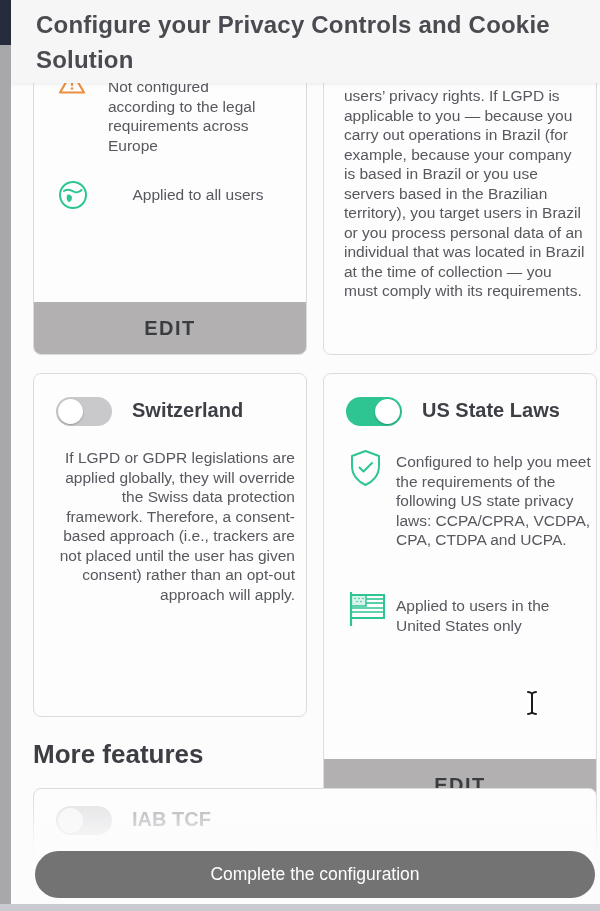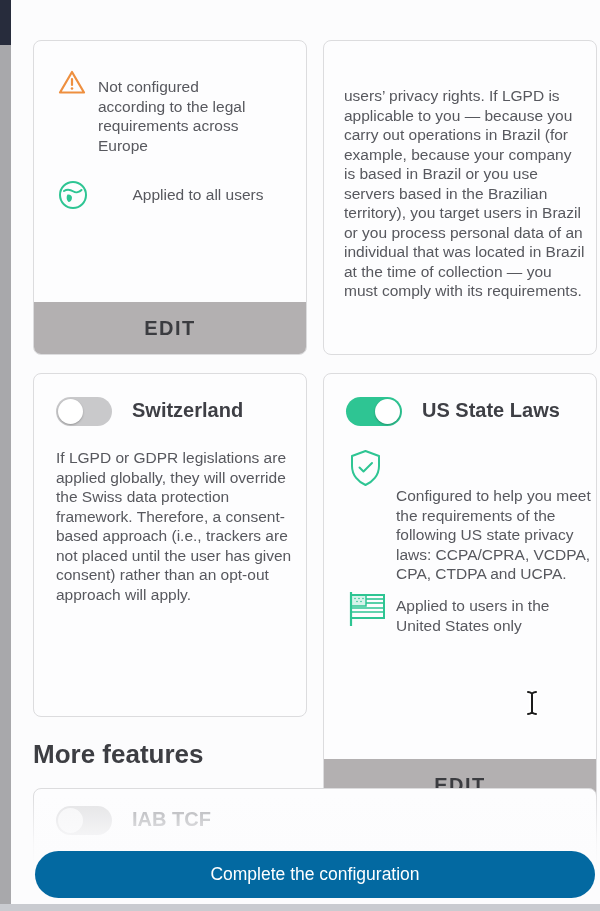--- a/index.html
+++ b/index.html
@@ -14,21 +14,21 @@
   .modal { position:absolute; left:11px; top:0; width:589px; height:911px; background:#fcfcfd; overflow:hidden; }
 
   .header { position:absolute; left:0; top:0; width:100%; height:83px; background:#f6f6f7;
             z-index:20; box-shadow:0 1px 4px rgba(0,0,0,0.08); }
   .header h1 { position:absolute; left:25px; top:7px; width:530px; font-size:24px; line-height:35px;
                font-weight:600; color:#4a4b50; letter-spacing:0.2px; }
 
   .card { position:absolute; background:#fdfdfe; border:1px solid #dcdcde; border-radius:8px; z-index:1; }
   .card-europe { left:22px; top:40px; width:274px; height:315px; }
   .card-lgpd   { left:312px; top:40px; width:274px; height:315px; }
-  .card-ch     { left:22px; top:373px; width:274px; height:344px; }
+  .card-ch     { left:22px; top:373px; width:274px; height:344px;text-align:right; }
   .card-us     { left:312px; top:373px; width:274px; height:440px; }
   .card-iab    { left:22px; top:788px; width:564px; height:130px; }
 
   .body-text { font-size:15.5px; line-height:19.5px; color:#57585e; }
   .item-icon { position:absolute; }
   .item-text { position:absolute; }
 
   .edit-btn { position:absolute; left:0; right:0; bottom:0; background:#b3b0b1; border:none;
               border-radius:0 0 7px 7px; font-family:"Liberation Sans",sans-serif; font-weight:700;
               font-size:20px; letter-spacing:1.5px; color:#3b3c40; cursor:pointer; }
@@ -43,21 +43,21 @@
   .toggle.faded { background:#e2e2e4; }
   .toggle.faded .knob { left:2px; background:#f6f6f7; box-shadow:none; }
 
   .card-title { position:absolute; left:98px; top:25px; font-size:20px; font-weight:700; color:#3e3f45; }
   .section-title { position:absolute; left:22px; top:739px; font-size:26px; font-weight:700; color:#3d3e43; z-index:2; }
 
   .fade-overlay { position:absolute; left:0; top:795px; width:100%; height:116px; z-index:10;
                   background:linear-gradient(to bottom, rgba(252,252,253,0) 0%, rgba(252,252,253,0.85) 42%, #fcfcfd 62%, #fcfcfd 100%); }
 
   .cta-btn { position:absolute; left:24px; top:851px; width:560px; height:47px; border:none;
-             border-radius:24px; background:#0369a1; color:#ffffff; font-family:"Liberation Sans",sans-serif;
+             border-radius:24px; background:#737373; color:#ffffff; font-family:"Liberation Sans",sans-serif;
              font-size:17.5px; z-index:25; cursor:pointer; }
 
   .bottom-strip { position:absolute; left:0; top:904px; width:600px; height:7px; background:#c9cbd0; z-index:40; }
 
   .cursor { position:absolute; left:523px; top:689px; z-index:50; }
 </style>
 </head>
 <body>
 
 <div class="page">
@@ -69,21 +69,21 @@
   <div class="modal">
 
     <div class="card card-europe">
       <span class="item-icon" style="left:24px; top:28px;">
         <svg width="28" height="27" viewBox="0 0 28 27" fill="none">
           <path d="M14 3 L26 23.5 H2 Z" stroke="#ee8f3f" stroke-width="2.2" stroke-linejoin="round"></path>
           <line x1="14" y1="10" x2="14" y2="16" stroke="#ee8f3f" stroke-width="2.2" stroke-linecap="round"></line>
           <circle cx="14" cy="19.5" r="1.3" fill="#ee8f3f"></circle>
         </svg>
       </span>
-      <div class="item-text body-text" style="left:64px; top:36px; width:172px;">Not configured according to the legal requirements across Europe</div>
+      <div class="item-text body-text" style="left:74px; top:36px; width:172px;">Not configured according to the legal requirements across Europe</div>
 
       <span class="item-icon" style="left:24px; top:139px;">
         <svg width="30" height="30" viewBox="0 0 30 30" fill="none">
           <circle cx="15" cy="15" r="13" stroke="#2ec593" stroke-width="2"></circle>
           <path d="M6 11 c4 -2.5 7 -1 9.5 0.5 c2.5 1.5 6 0.5 8 -1.5" stroke="#2ec593" stroke-width="2" fill="none" stroke-linecap="round"></path>
           <path d="M9.5 14.5 c2.5 -0.5 4.5 1 4.5 3.2 c0 2.2 -1.5 4.3 -3.5 4.3 c-1.8 -1.5 -2.5 -5 -1 -7.5 z" fill="#2ec593"></path>
         </svg>
       </span>
       <div class="item-text body-text" style="left:74px; top:144px; width:180px;text-align:center;">Applied to all users</div>
 
@@ -107,21 +107,21 @@
         <div class="knob"></div>
       </div>
       <div class="card-title">US State Laws</div>
 
       <span class="item-icon" style="left:23px; top:74px;">
         <svg width="37" height="41" viewBox="0 0 37 41" fill="none">          
             <path d="M18.5 3 L32 8 V18 c0 9.5 -6.5 16 -13.5 19 C11.5 34 5 27.5 5 18 V8 Z" stroke="#2ec593" stroke-width="2" stroke-linejoin="round"></path>
           <path d="M12.5 19.5 l4 4 l8.5 -8.5" stroke="#2ec593" stroke-width="2" stroke-linecap="round" stroke-linejoin="round"></path>
         </svg>
       </span>
-      <div class="item-text body-text" style="left:72px; top:78px; width:200px;margin-top:34px;">Configured to help you meet the requirements of the following US state privacy laws: CCPA/CPRA, VCDPA, CPA, CTDPA and UCPA.</div>
+      <div class="item-text body-text" style="left:72px; top:78px; width:200px;">Configured to help you meet the requirements of the following US state privacy laws: CCPA/CPRA, VCDPA, CPA, CTDPA and UCPA.</div>
 
       <span class="item-icon" style="left:23px; top:216px;">
         <svg width="41" height="38" viewBox="0 0 41 38" fill="none">
           <line x1="4" y1="2" x2="4" y2="36" stroke="#2ec593" stroke-width="2.2"></line>
           <rect x="4" y="5" width="33" height="23" stroke="#2ec593" stroke-width="2"></rect>
           <rect x="4" y="5" width="15" height="11" fill="#2ec593" fill-opacity="0.18" stroke="#2ec593" stroke-width="1.5"></rect>
           <circle cx="8" cy="8.5" r="0.8" fill="#2ec593"></circle>
             <circle cx="12" cy="8.5" r="0.8" fill="#2ec593"></circle>
             <circle cx="16" cy="8.5" r="0.8" fill="#2ec593"></circle>
           <circle cx="10" cy="11.5" r="0.8" fill="#2ec593"></circle>
@@ -141,20 +141,23 @@
 
     <div class="card card-iab">
       <div class="toggle faded" style="left:22px; top:17px;">
         <div class="knob"></div>
       </div>
       <div class="card-title" style="top:19px; color:#aaabaf;">IAB TCF</div>
     </div>
 
     <div class="fade-overlay"></div>
 
+    <div class="header">
+      <h1>Configure your Privacy Controls and Cookie Solution</h1>
+    </div>
 
     <button class="cta-btn">Complete the configuration</button>
   </div>
 
   <div class="bottom-strip"></div>
 
   <span class="cursor">
     <svg width="18" height="28" viewBox="0 0 18 28">
       <g stroke="#ffffff" stroke-width="5.5" fill="none" stroke-linecap="round">
         <path d="M5 3 C7 3 9 4.5 9 4.5 C9 4.5 11 3 13 3 M9 4.5 V23.5 M5 25 C7 25 9 23.5 9 23.5 C9 23.5 11 25 13 25"></path>

